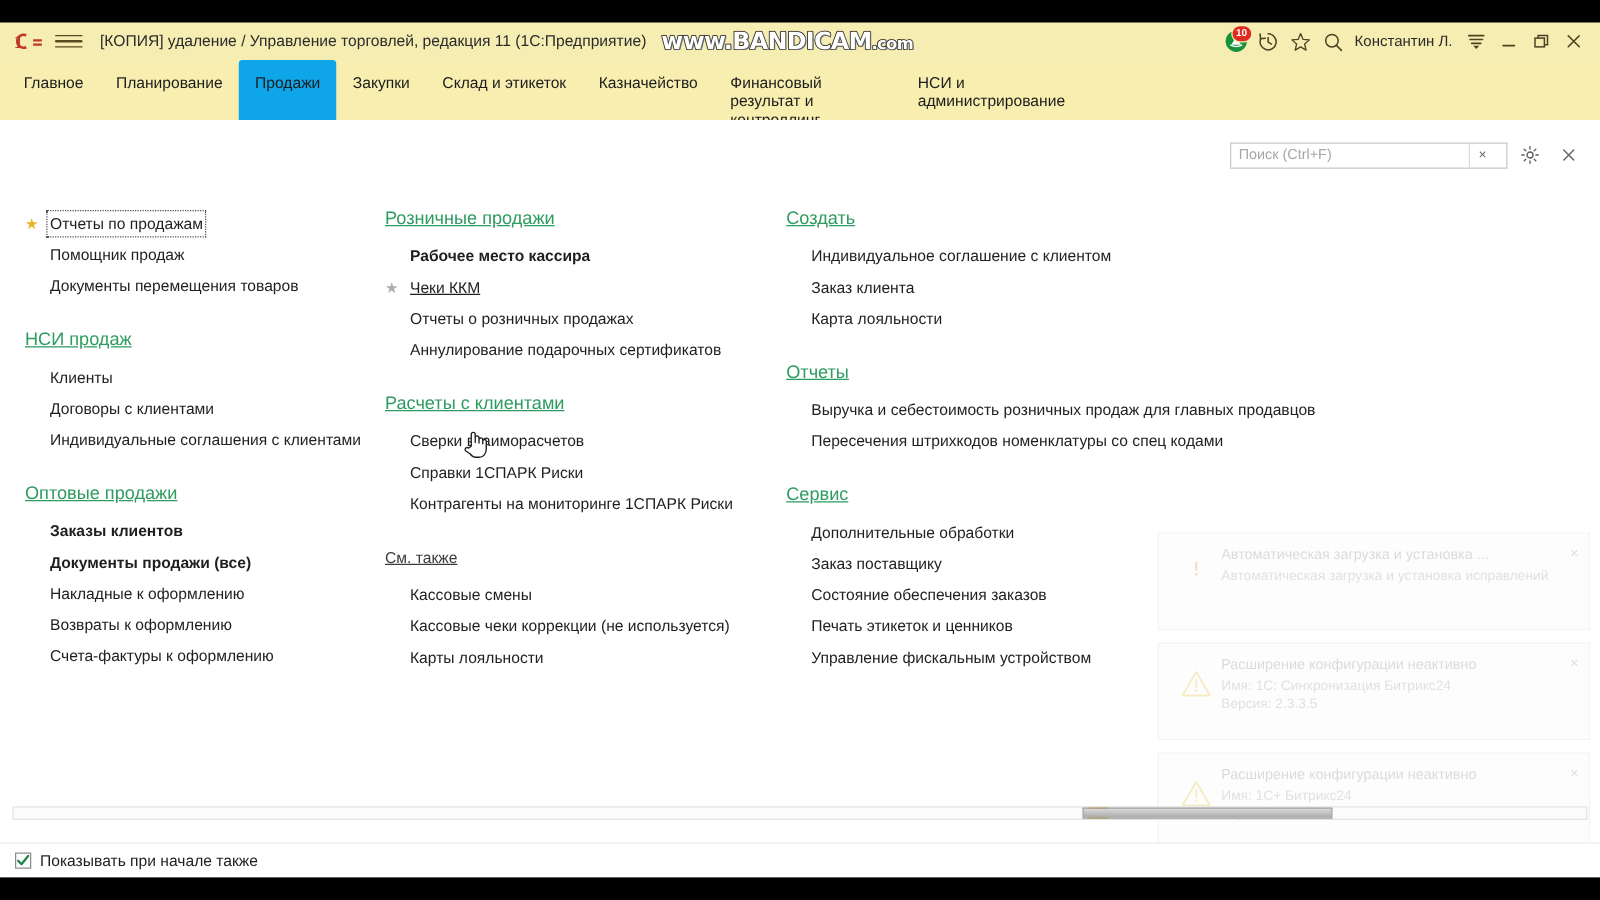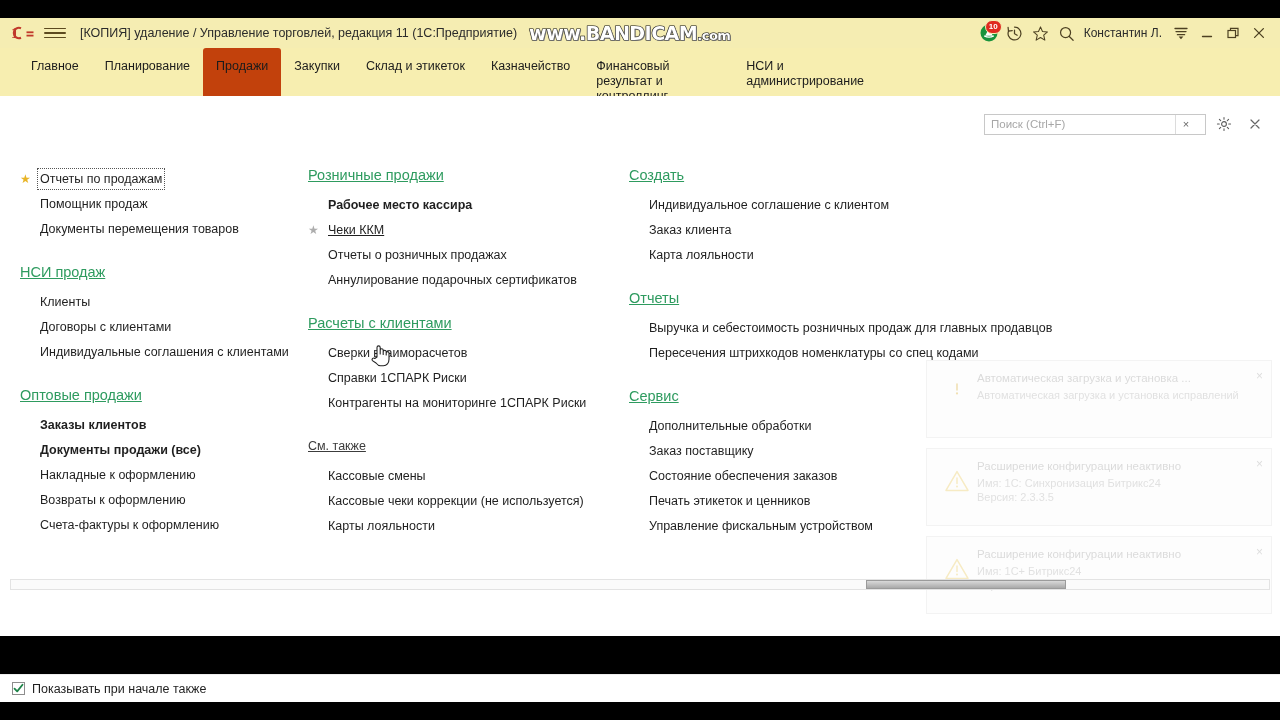--- a/index.html
+++ b/index.html
@@ -84,40 +84,40 @@
     cursor: pointer;
   }
 
   
   .sectionbar {
     position: absolute; left: 0; top: 48px; width: 1280px; height: 48px;
     background: #f7eeb0;
   }
   .sectionbar .tabs {
     display: flex; align-items: flex-start; height: 48px;
-    padding-left: 18px;
+    padding-left: 6px;
   }
   .sec-tab {
     position: relative;
     padding: 11px 13px 0 13px;
     height: 48px;
     font-size: 12.5px; color: #1c1c1c;
     line-height: 15px;
     cursor: pointer; white-space: pre-line;
     max-width: 150px;
   }
   .sec-tab.active {
-    background: #c2410c;
+    background: #0ea5e9;
     color: #1c1c1c;
     border-radius: 3px 3px 0 0;
   }
 
   
   .content {
-    position: absolute; left: 0; top: 96px; width: 1280px; height: 540px;
+    position: absolute; left: 0; top: 96px; width: 1280px; height: 606px;
     background: #ffffff;
     overflow: hidden;
   }
 
   
   .searchrow {
     position: absolute; right: 12px; top: 17px;
     display: flex; align-items: center;
   }
   .search-box {

